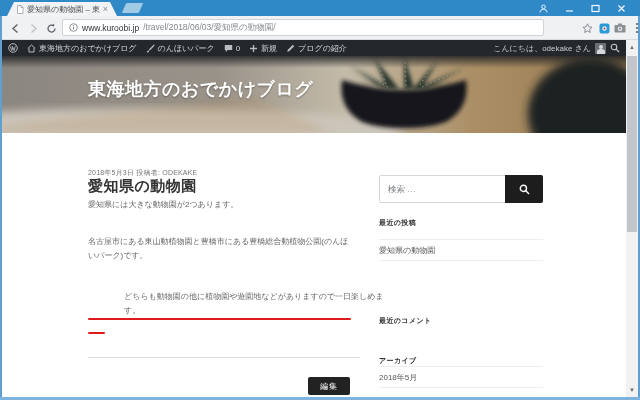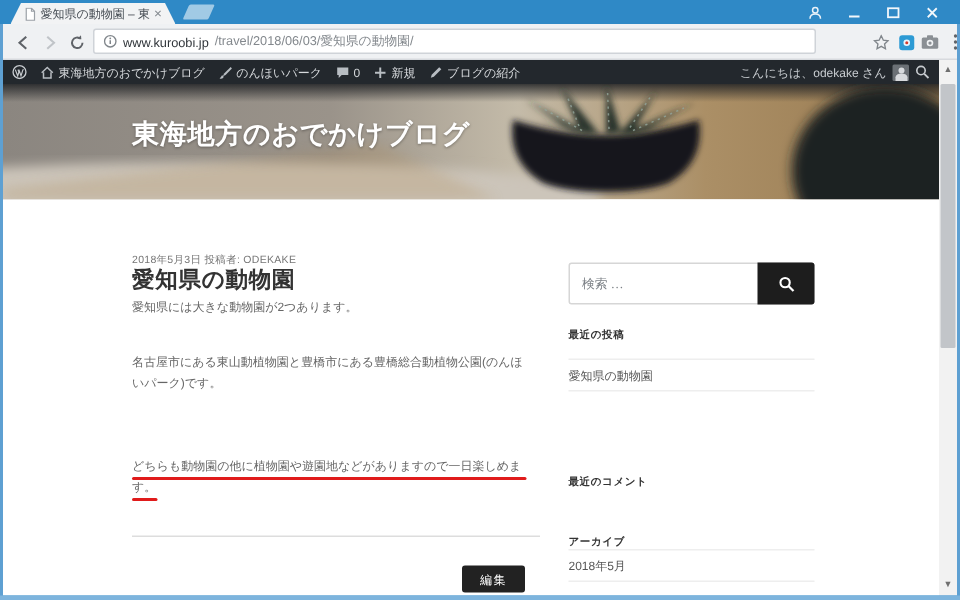--- a/index.html
+++ b/index.html
@@ -44,21 +44,21 @@
 
   .hero { position:absolute; left:0; top:0; width:624px; height:77px; overflow:hidden; }
   .hero svg { display:block; width:624px; height:77px; }
   .hero-title { position:absolute; left:86px; top:21px; font-size:18px; font-weight:bold; color:#fff;
                 text-shadow:0 1px 2px rgba(0,0,0,.35); letter-spacing:.5px; }
 
   .meta { position:absolute; left:86px; top:112px; font-size:7px; color:#767676; letter-spacing:.2px; }
   .meta .auth { text-transform:uppercase; }
   .post-title { position:absolute; left:86px; top:121px; font-size:15px; font-weight:bold; color:#333; letter-spacing:.5px; }
   .para { position:absolute; left:86px; width:266px; font-size:8px; line-height:14px; color:#666; }
-  .p1 { top:142px; } .p2 { top:179px; } .p3 { top:214px; } .p4 { top:248px; }
+  .p1 { top:142px; } .p2 { top:179px; } .p3 { top:214px; } .p4 { top:234px;margin-left:36px; }
   .redline { position:absolute; height:2px; background:#e01b1b; border-radius:1px; }
   .rl1 { left:86px; top:262px; width:263px; }
   .rl2 { left:86px; top:276px; width:17px; }
   .post-divider { position:absolute; left:86px; top:301px; width:272px; height:1px; background:#ddd; }
   .edit-btn { position:absolute; left:306px; top:321px; width:42px; height:18px; background:#222;
               color:#fff; font-size:8px; display:flex; align-items:center; justify-content:center;
               border:none; border-radius:2px; letter-spacing:1px; }
 
   
   .sb-search { position:absolute; left:377px; top:119px; width:164px; height:28px; }

